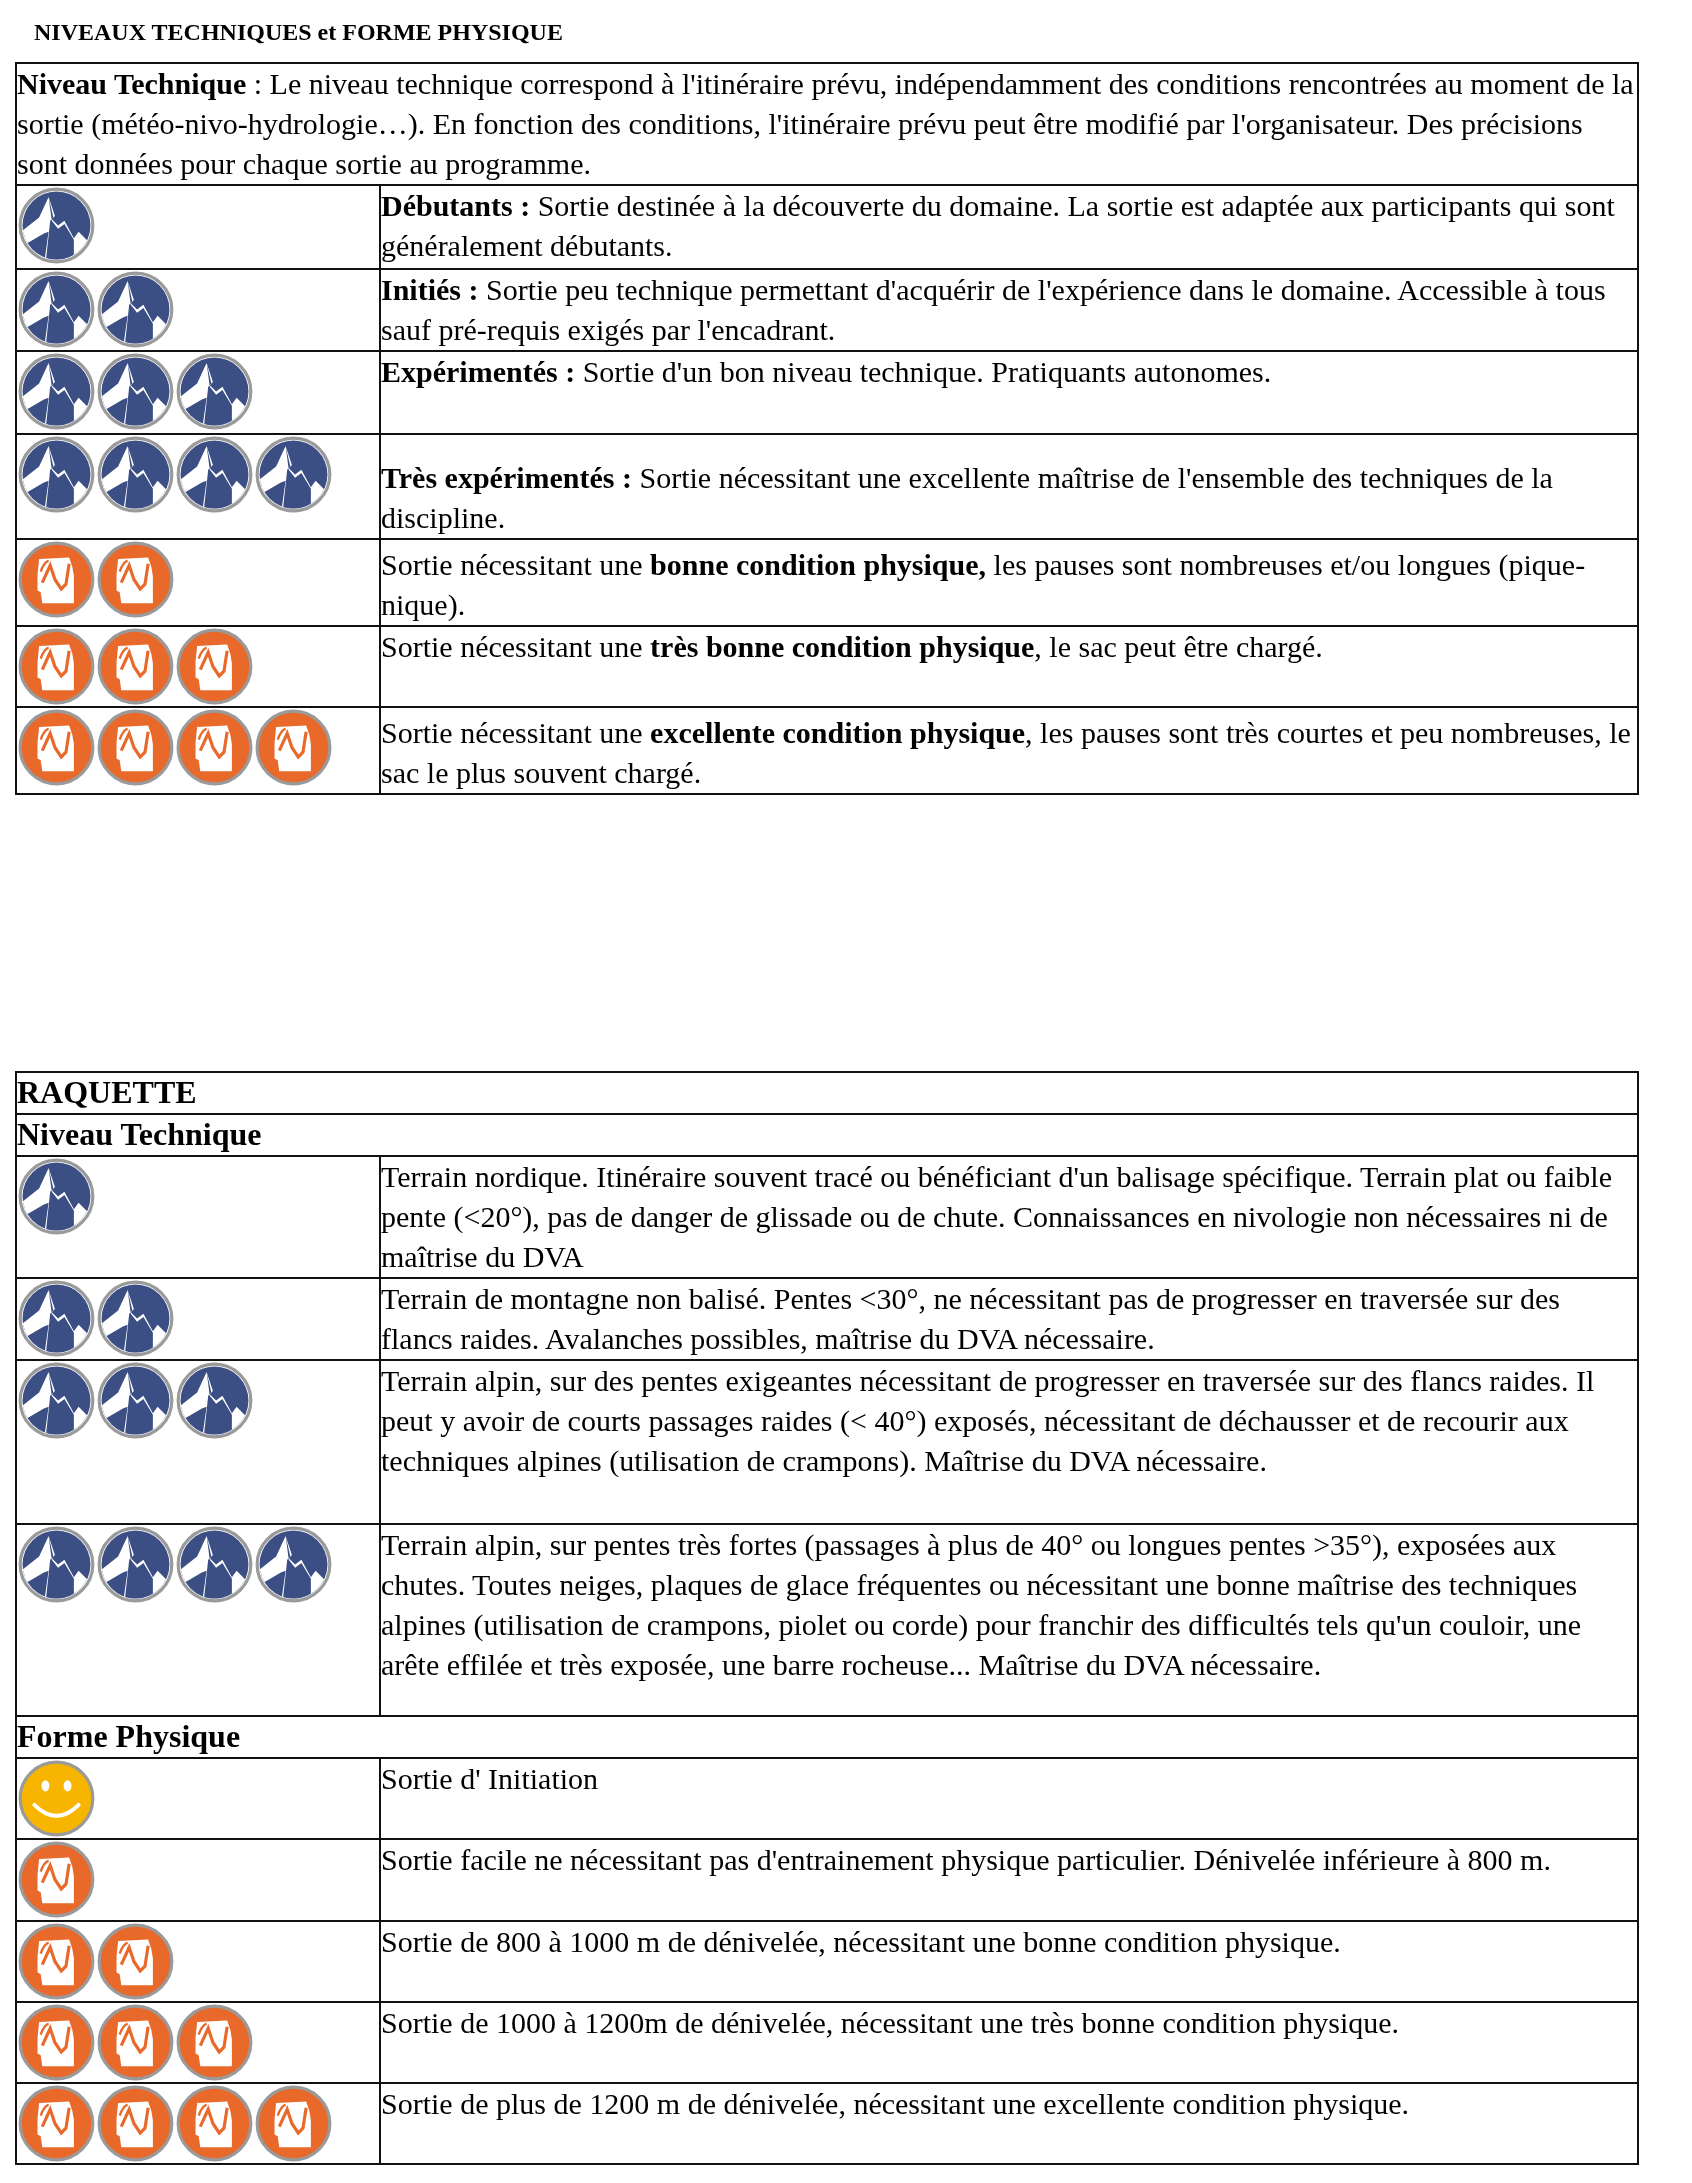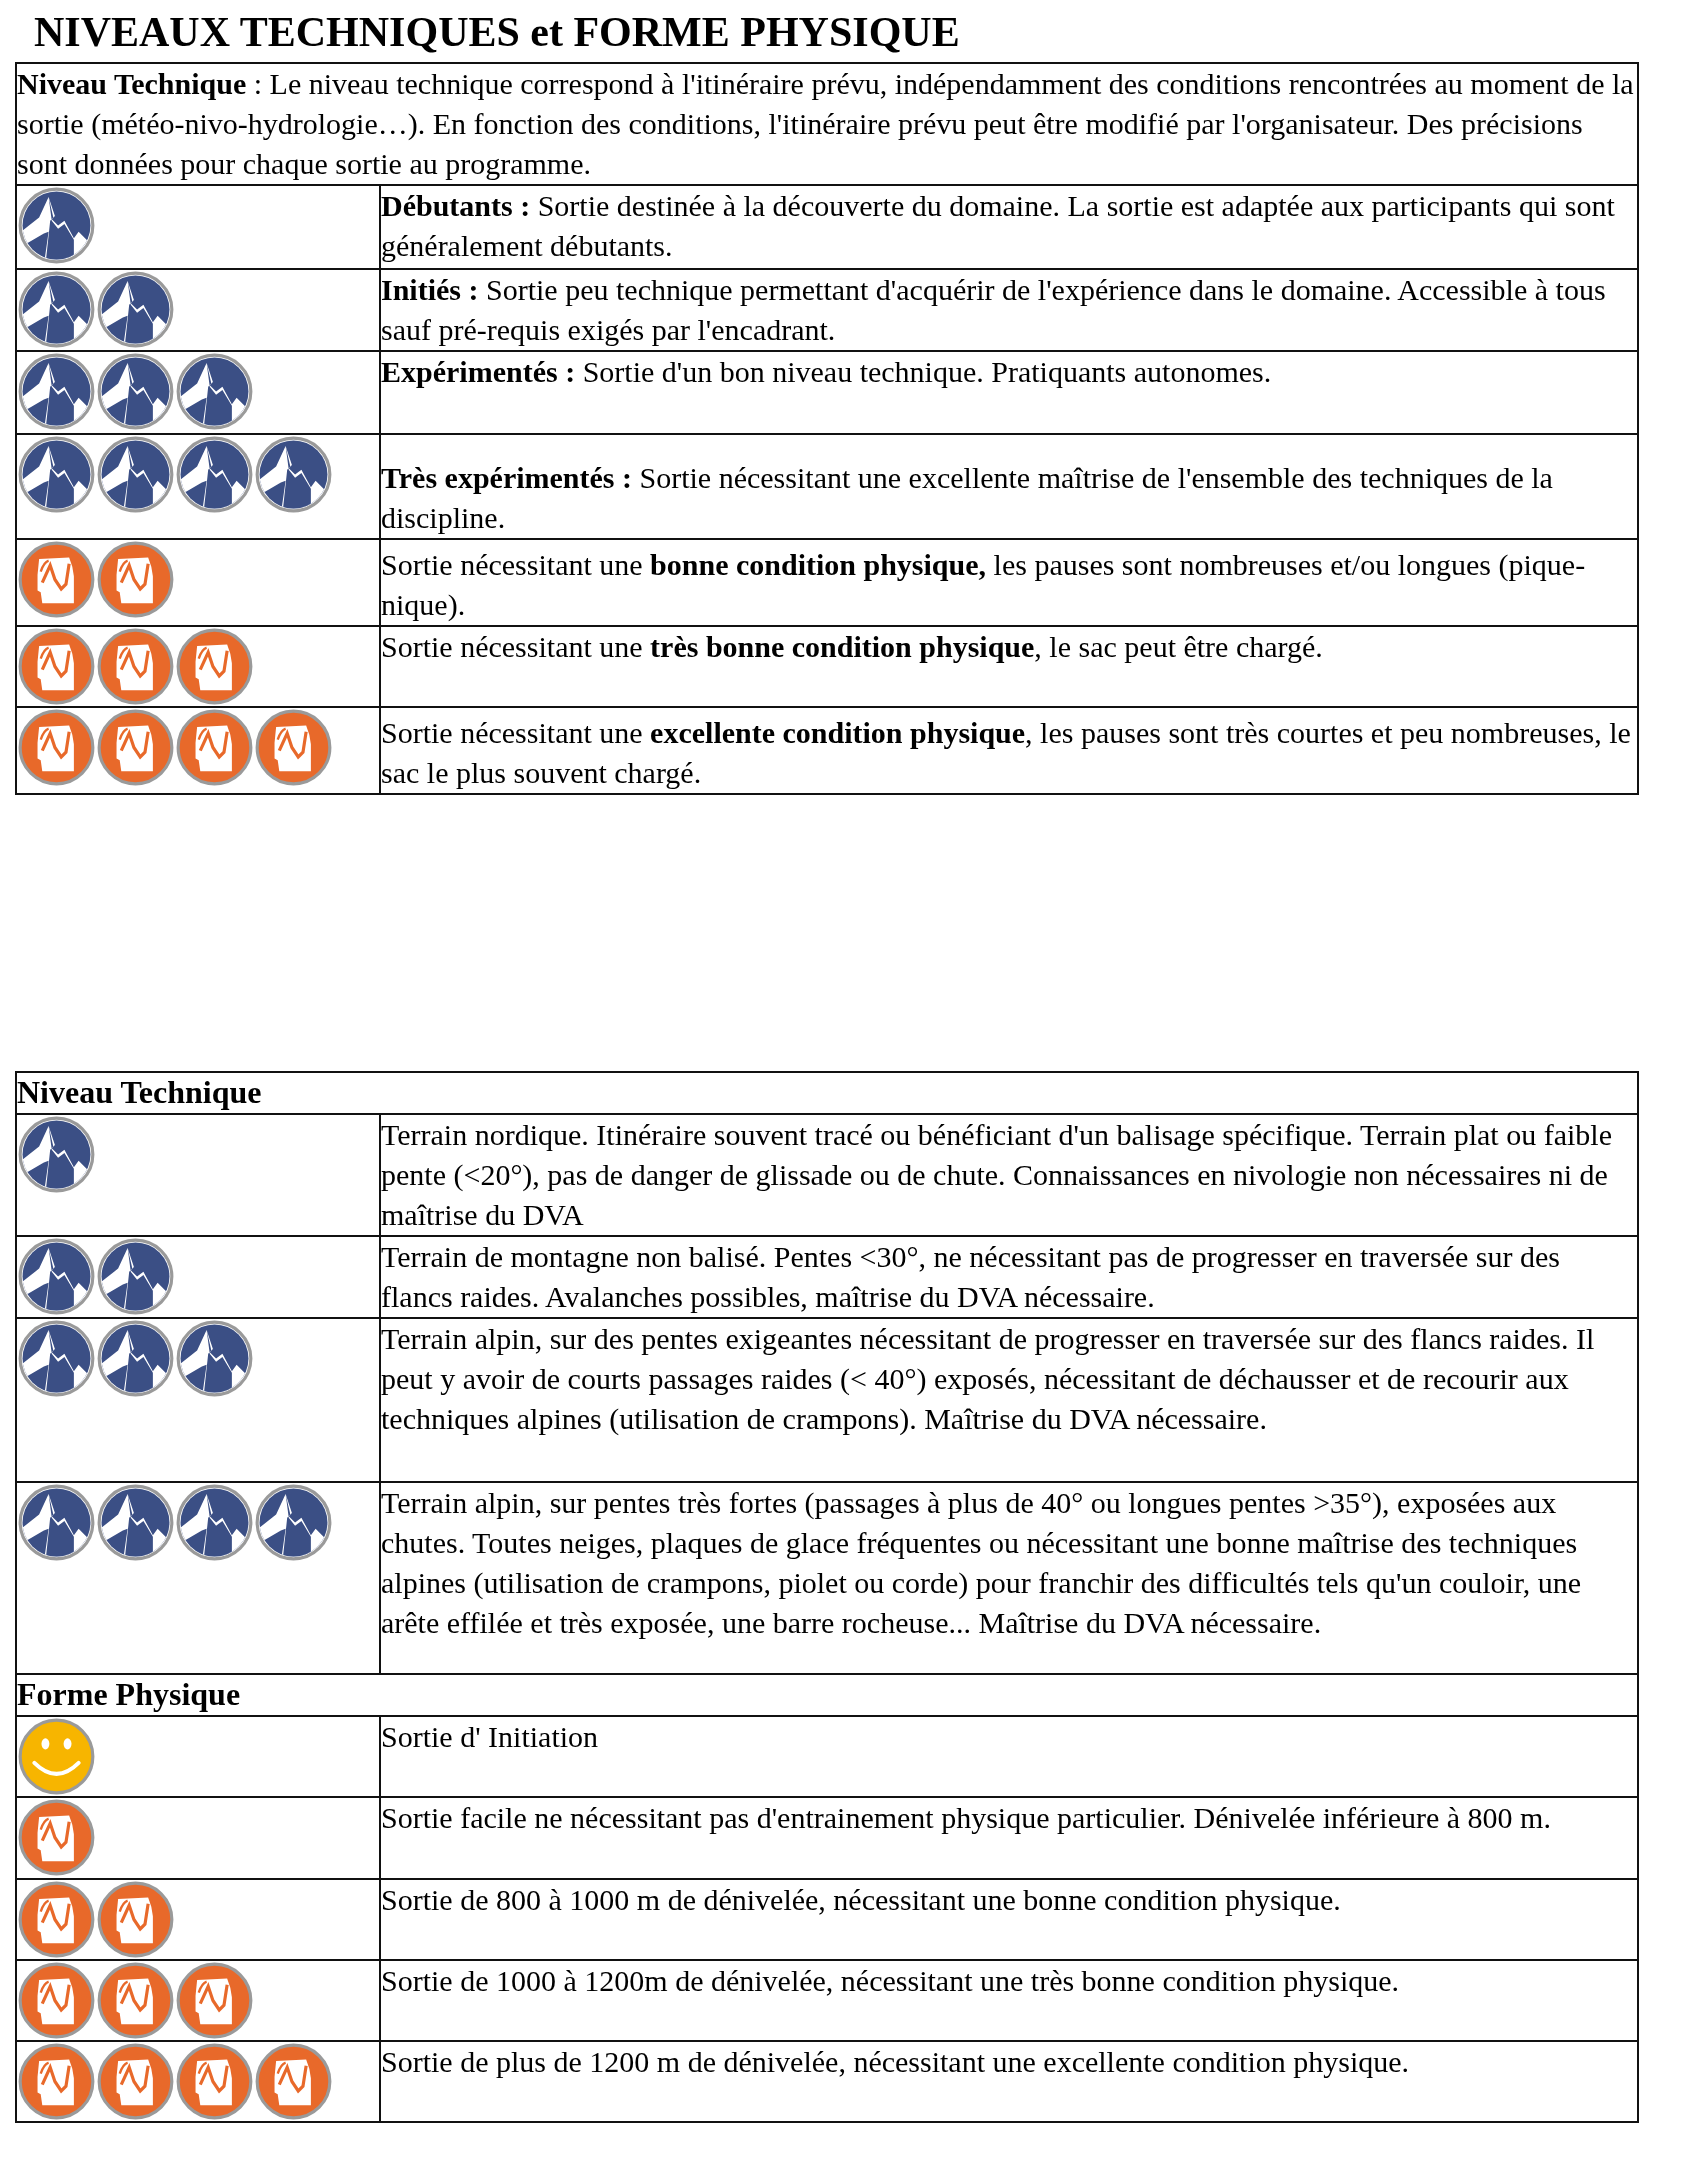--- a/index.html
+++ b/index.html
@@ -3,21 +3,21 @@
   <meta charset="utf-8">
   <style>
     html, body { margin: 0; padding: 0; background: #ffffff; }
     body {
       width: 1693px; height: 2183px; position: relative; overflow: hidden;
       font-family: "Liberation Serif", "DejaVu Serif", serif;
       color: #000;
     }
     .doc-title {
       position: absolute; left: 34px; top: 11.8px;
-      font-size: 42px; font-weight: bold; line-height: 40px; white-space: nowrap;
+      font-size: 24px; font-weight: bold; line-height: 40px; white-space: nowrap;
     }
     table.grid {
       position: absolute; left: 15px; width: 1624px;
       border-collapse: collapse; table-layout: fixed;
     }
     table.grid td {
       border: 2.5px solid #111;
       vertical-align: top;
       padding: 0;
       font-size: 30px;
@@ -315,20 +315,25 @@
   </tr>
 </tbody>
   </table>
 
 <table class="grid" style="top:1071px;">
   <colgroup>
       <col class="col-icons">
       <col>
     </colgroup>
   <tbody>
+      <tr style="height:42px;">
+    <td colspan="2" class="full">
+      <span class="section-title">RAQUETTE</span>
+    </td>
+  </tr>
   <tr style="height:42px;">
     <td colspan="2" class="full">
       <span class="sub-title">Niveau Technique</span>
     </td>
   </tr>
   <tr style="height:122px;">
     <td class="icon-cell">
           <div class="icons">
   <span class="icon">
     <svg viewBox="0 0 100 100">

